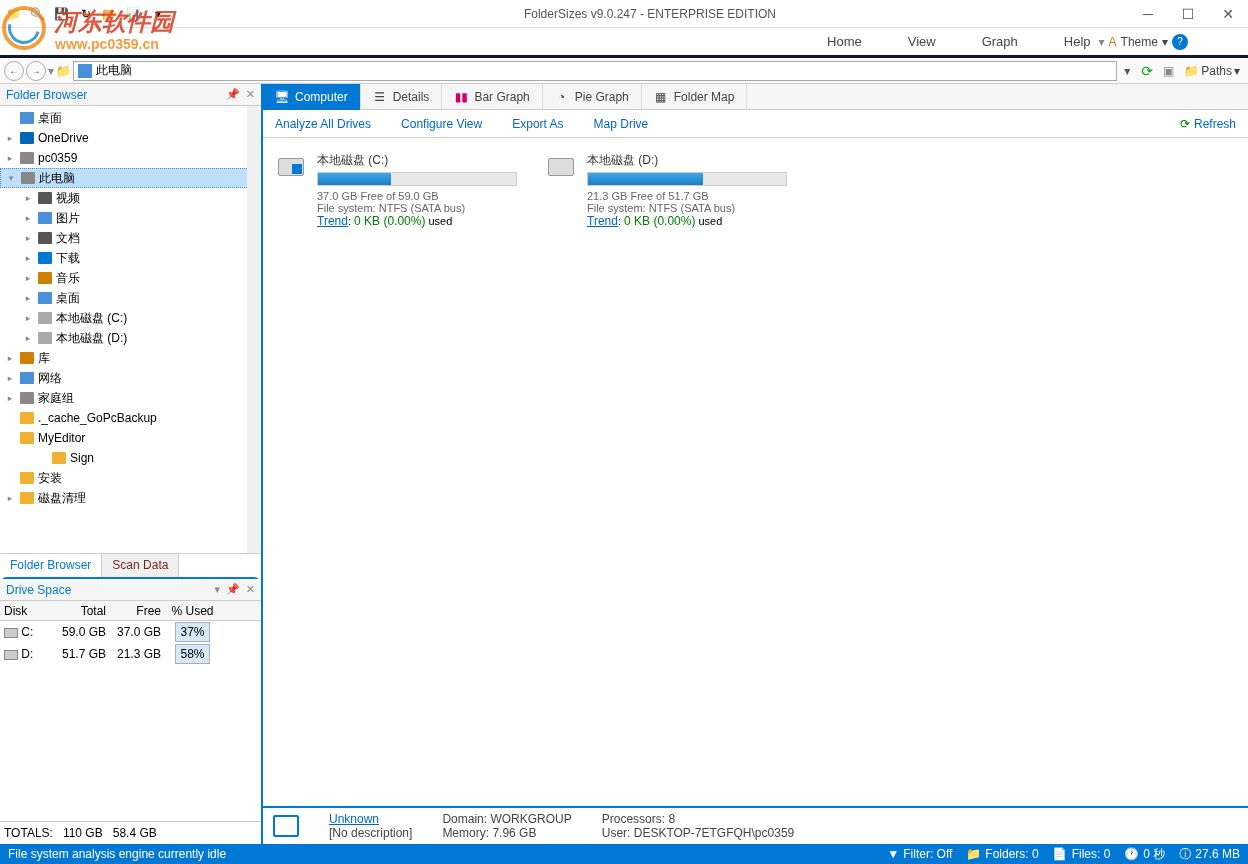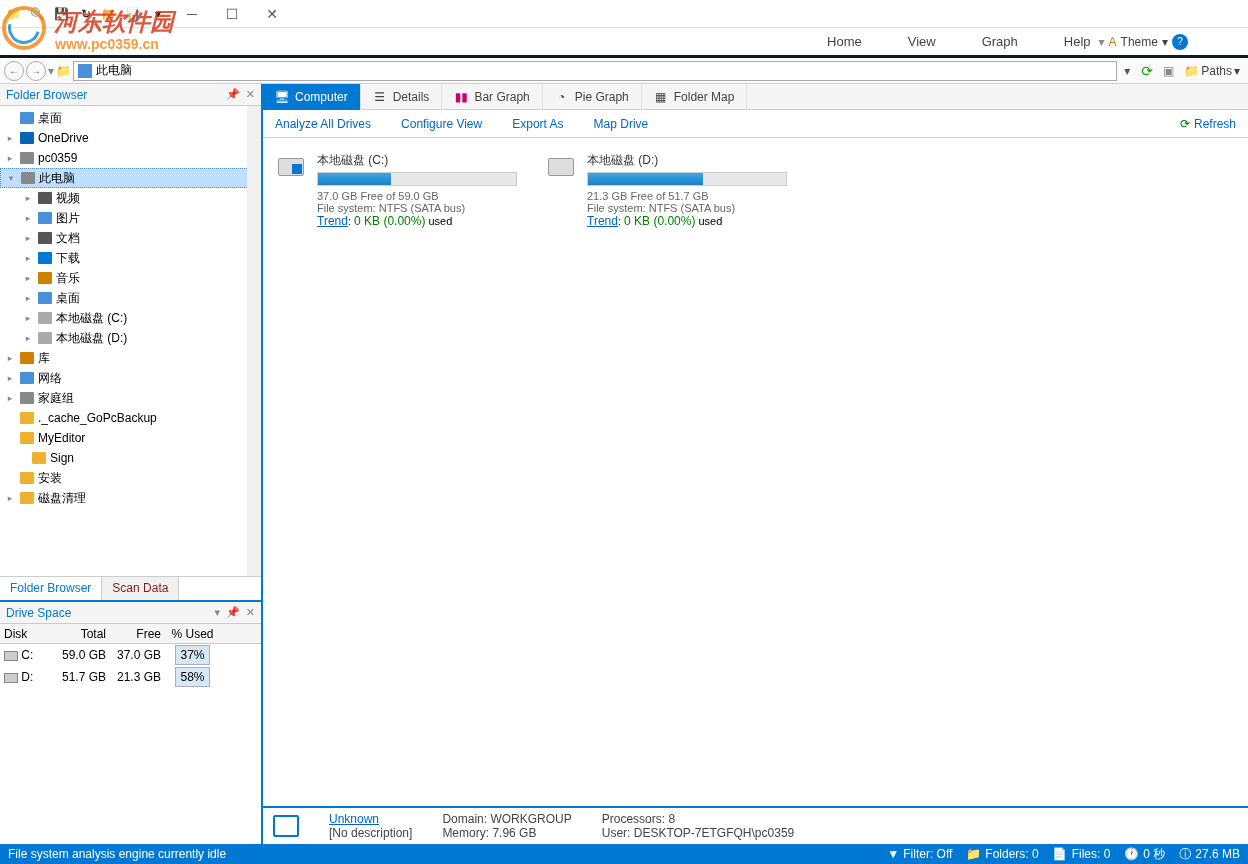--- a/index.html
+++ b/index.html
@@ -44,21 +44,21 @@
 .tree-item.selected { background: #bfdfff; border: 1px dotted #5090c0; }
 .tree-exp { width: 12px; text-align: center; color: #888; font-size: 9px; }
 .tree-icon { width: 16px; height: 16px; margin: 0 3px; display: flex; align-items: center; justify-content: center; }
 .drive-icon { width: 14px; height: 10px; background: #ccc; border: 1px solid #888; }
 .tabs-bottom { height: 24px; display: flex; border-top: 1px solid #ccc; }
 .tab { padding: 4px 10px; border-right: 1px solid #ccc; font-size: 12px; }
 .tab.active { color: #0078d4; background: #fff; }
 .tab.inactive { color: #7f1d1d; background: #f0f0f0; }
 
 
-.drive-space { border-top: 2px solid #0078d4; }
+.drive-space { border-top: 2px solid #0078d4; border-radius: 7px; }
 .ds-header { display: flex; background: #f5f5f5; border-bottom: 1px solid #ccc; height: 20px; align-items: center; }
 .ds-header span, .ds-row span { padding: 2px 4px; }
 .ds-col-disk { width: 50px; }
 .ds-col-total { width: 60px; text-align: right; }
 .ds-col-free { width: 55px; text-align: right; }
 .ds-col-used { width: 55px; text-align: center; }
 .ds-row { display: flex; height: 22px; align-items: center; }
 .ds-pct { background: #d6e8f5; border: 1px solid #aac; display: inline-block; padding: 0 6px; }
 .ds-body { height: 200px; }
 .ds-totals { border-top: 1px solid #ccc; padding: 4px; display: flex; gap: 10px; }
@@ -114,20 +114,21 @@
 <div class="titlebar">
   <div class="qat">
     <span class="qat-btn">📁</span>
     <span class="qat-btn">🔍</span>
     <span class="qat-btn">💾</span>
     <span class="qat-btn">↻</span>
     <span class="qat-btn">📂</span>
     <span class="qat-btn">📊</span>
     <span class="qat-btn">▾</span>
   </div>
+  <div class="title">FolderSizes v9.0.247 - ENTERPRISE EDITION</div>
   <div class="wincontrols">
     <span>─</span>
     <span>☐</span>
     <span>✕</span>
   </div>
 </div>
 
 <div class="menubar">
   <div class="menubar-left">
     <span>Home</span>
@@ -289,21 +290,21 @@
           </span>
     <span>._cache_GoPcBackup</span>
         </div>
         <div class="tree-item" style="padding-left: 4px;">
           <span class="tree-exp"></span>
     <span class="tree-icon">
             <span style="width:14px;height:12px;background:#f0b030;display:inline-block;border-radius:1px;"></span>
           </span>
     <span>MyEditor</span>
         </div>
-        <div class="tree-item" style="padding-left: 16px;">
+        <div class="tree-item" style="padding-left: 8px; margin-left: 28px;">
           <span class="tree-exp"></span>
     <span class="tree-icon">
             <span style="width:14px;height:12px;background:#f0b030;display:inline-block;border-radius:1px;"></span>
           </span>
     <span>Sign</span>
         </div>
         <div class="tree-item" style="padding-left: 4px;">
           <span class="tree-exp"></span>
     <span class="tree-icon">
             <span style="width:14px;height:12px;background:#f0b030;display:inline-block;border-radius:1px;"></span>
@@ -345,20 +346,25 @@
     <span class="ds-col-free">37.0 GB</span>
     <span class="ds-col-used"><span class="ds-pct">37%</span></span>
           </div>
           <div class="ds-row">
             <span class="ds-col-disk"><span class="drive-icon" style="display:inline-block;vertical-align:middle;"></span> D:</span>
     <span class="ds-col-total">51.7 GB</span>
     <span class="ds-col-free">21.3 GB</span>
     <span class="ds-col-used"><span class="ds-pct">58%</span></span>
           </div>
         </div>
+      <div class="ds-totals">
+        <span>TOTALS:</span>
+        <span>110 GB</span>
+        <span>58.4 GB</span>
+      </div>
     </div>
   </div>
 
   <div class="content">
     <div class="view-tabs">
       <div class="view-tab active">
         <span class="view-icon">🖥</span>
         <span>Computer</span>
       </div>
       <div class="view-tab">

